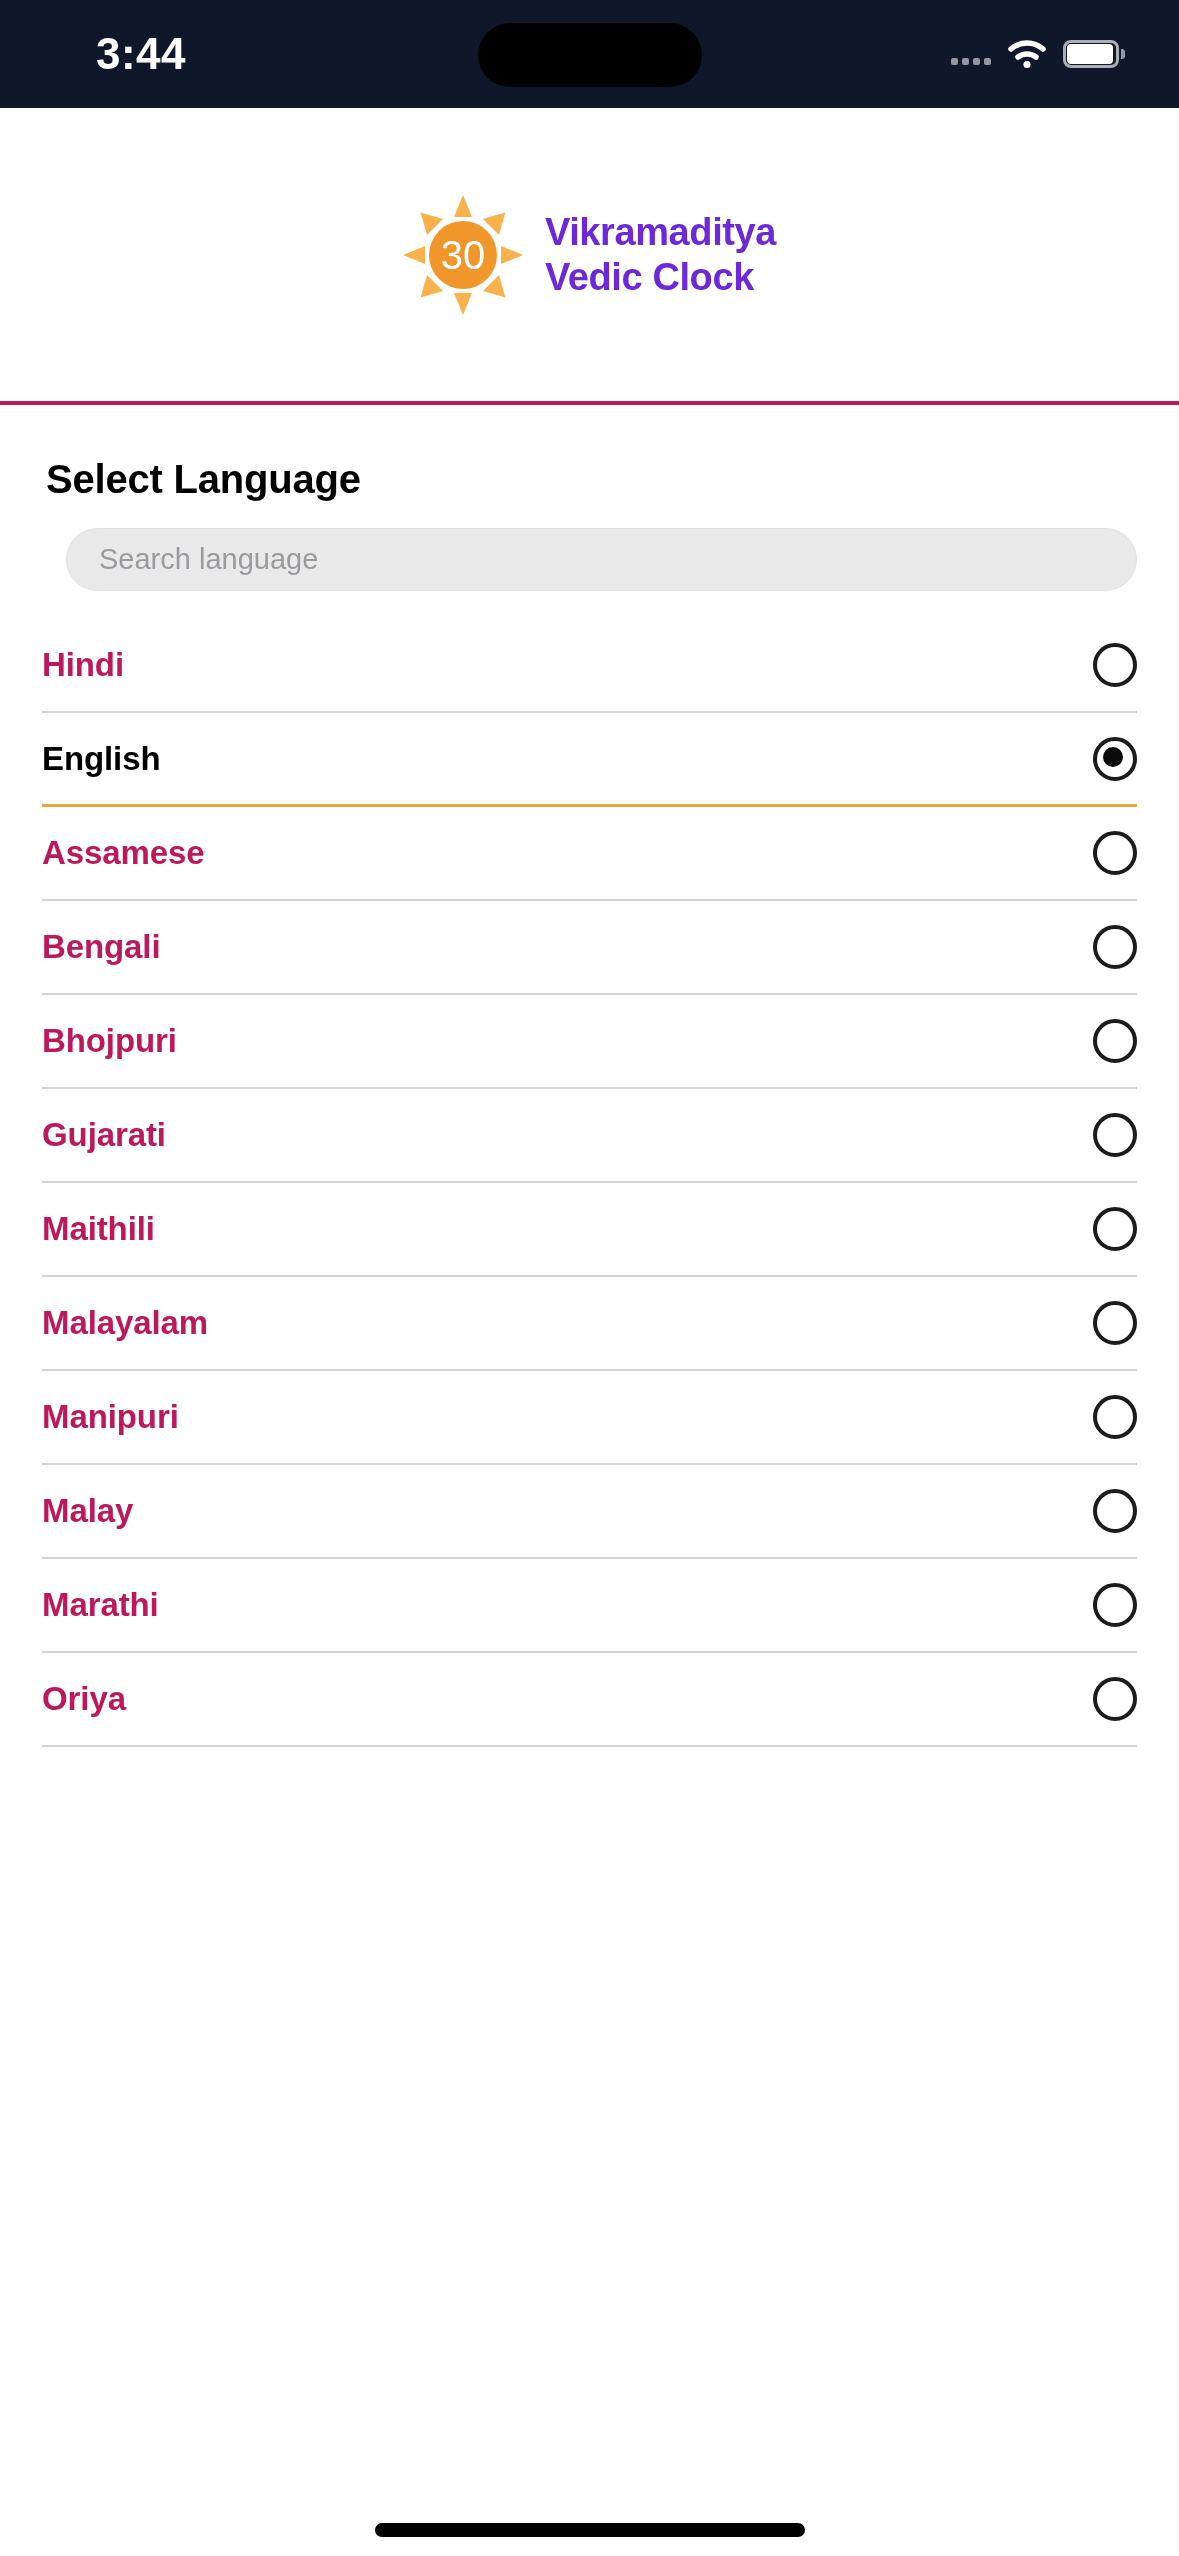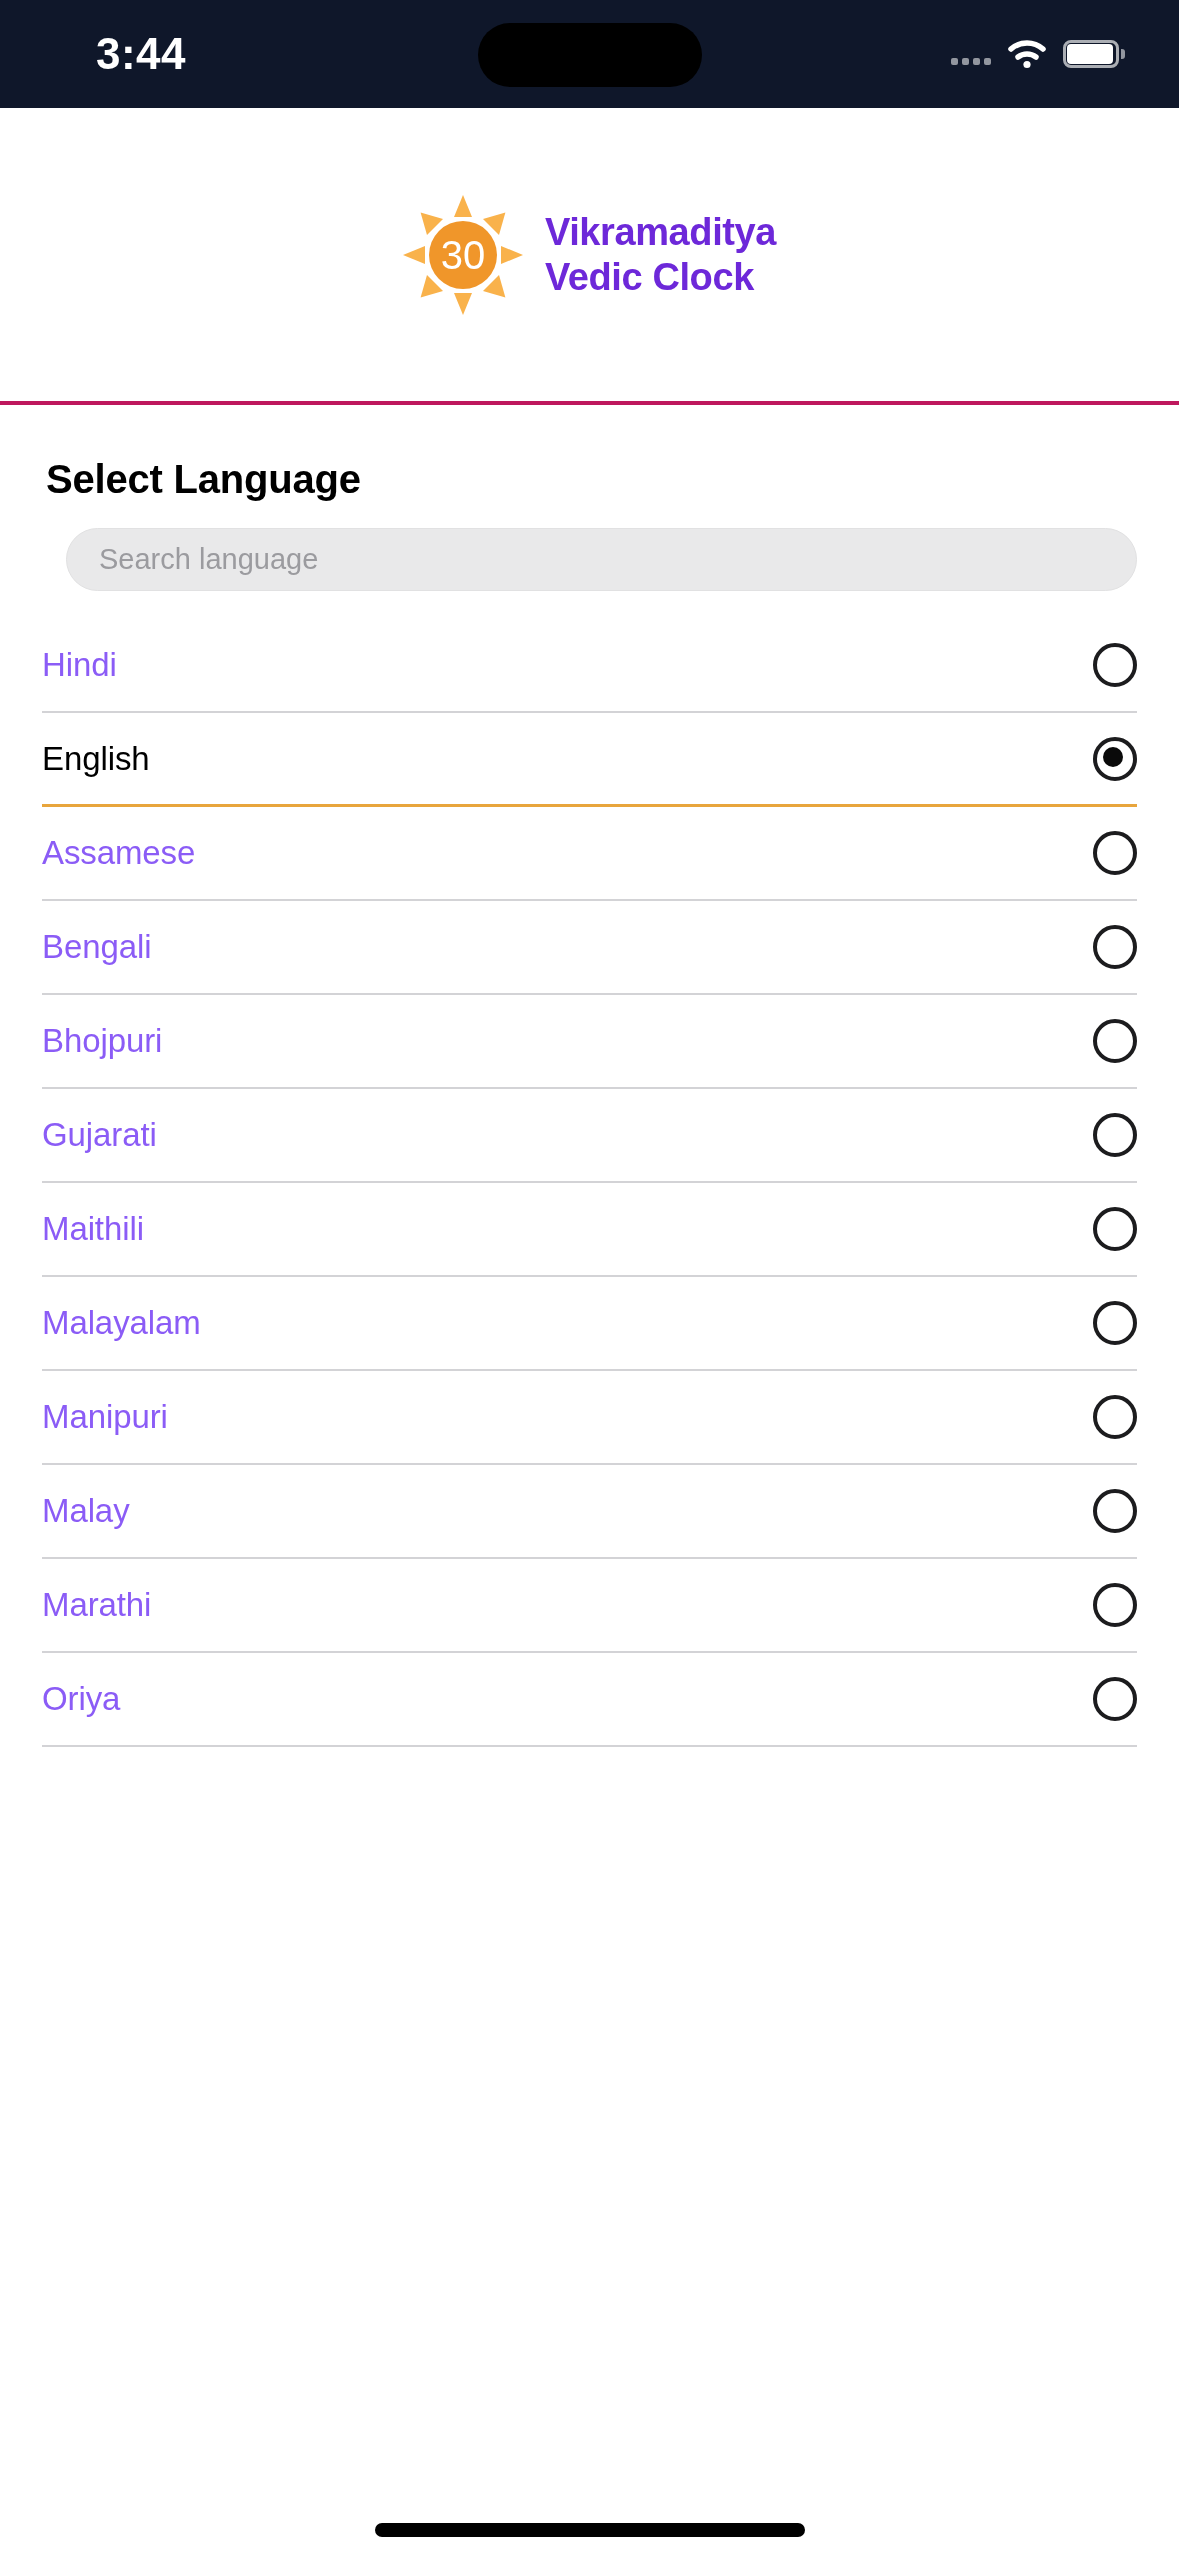--- a/index.html
+++ b/index.html
@@ -117,24 +117,25 @@
     position:relative;
     height:94px;
     display:flex;
     align-items:center;
     justify-content:space-between;
     border-bottom:2px solid #D3D3D6;
   }
   .lang-row.selected{ border-bottom:3px solid #E8A53C; }
   .lang-label{
     font-size:33px;
-    color:#8b5cf6;
+    color:#be185d;
     letter-spacing:-0.1px;
-  }
-  .lang-row.selected .lang-label{ font-weight:normal; color:#000000; }
+    font-weight:bold;
+  }
+  .lang-row.selected .lang-label{ font-weight:bold; color:#000000; }
   .radio{
     width:44px; height:44px;
     border:4px solid #1c1c1e;
     border-radius:50%;
     position:relative;
     flex:0 0 auto;
     background:#ffffff;
   }
   .radio.checked::after{
     content:"";

